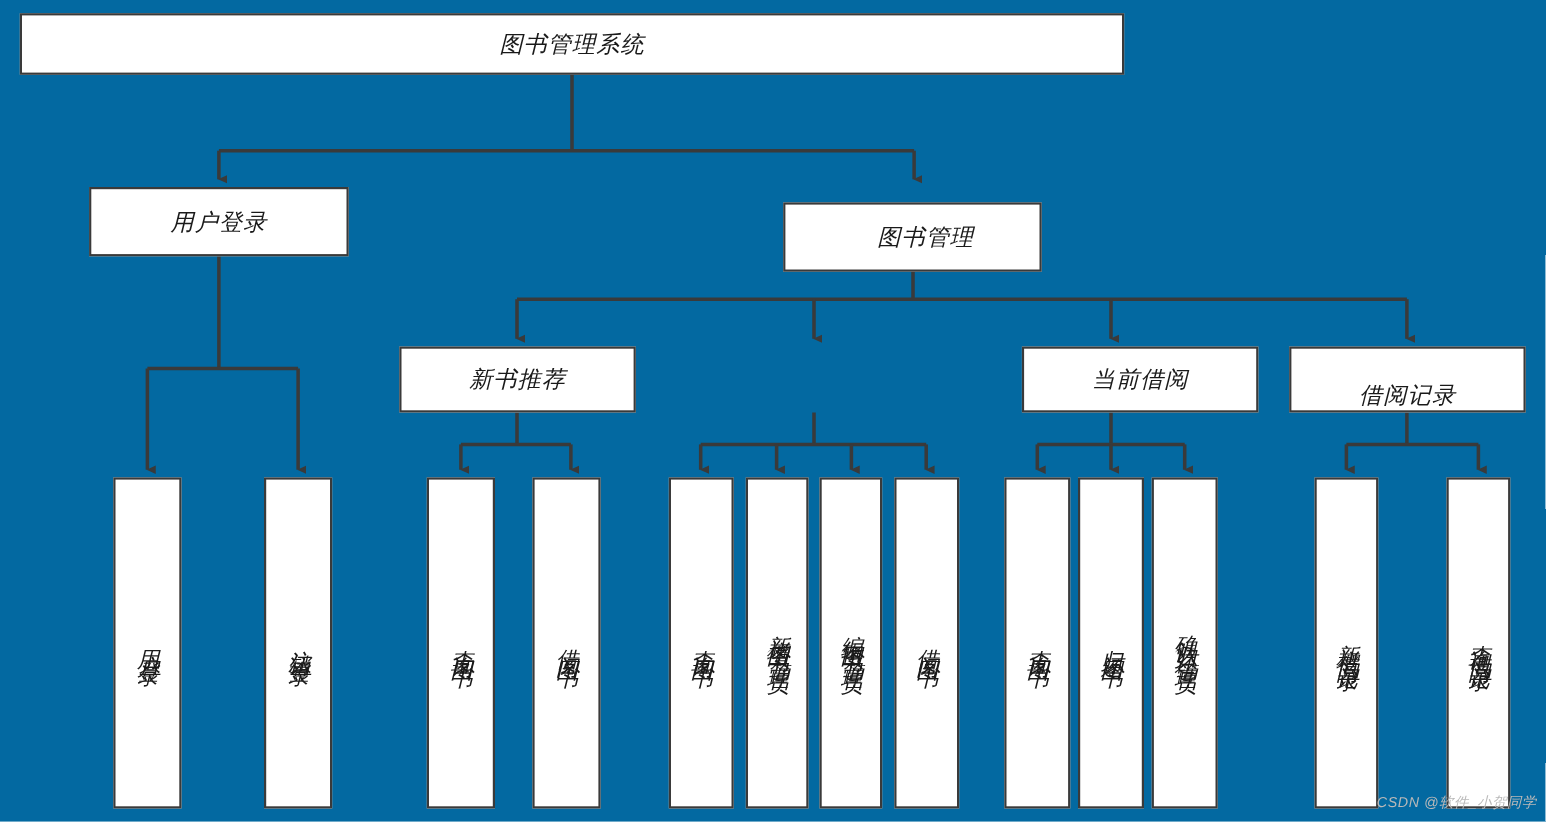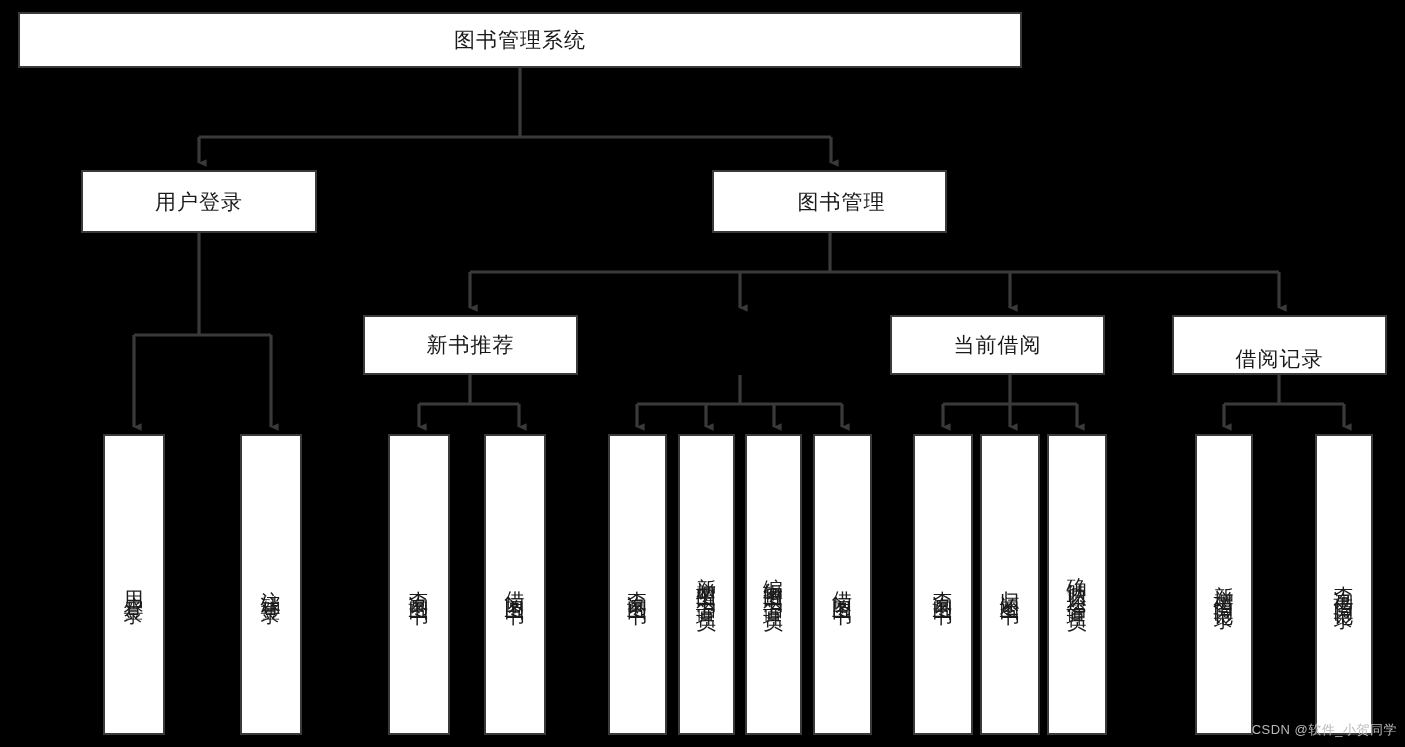--- a/index.html
+++ b/index.html
@@ -7,22 +7,23 @@
     padding: 0;
     background: #ffffff;
   }
   body {
     font-family: "Liberation Sans", "DejaVu Sans", sans-serif;
   }
   #diagram-root {
     position: relative;
     width: 1405px;
     height: 747px;
-    background: #000000;
+    background: #0369a1;
     overflow: hidden;
+    font-style: italic;
   }
   #edges-layer {
     position: absolute;
     left: 0;
     top: 0;
     width: 1405px;
     height: 747px;
   }
   .node {
     position: absolute;
@@ -122,28 +123,28 @@
     </g>
   </svg>
 
   <div class="node horiz" style="left:18px; top:12px; width:1004px; height:56px;">
     <span class="htext">图书管理系统</span>
   </div>
 
   <div class="node horiz" style="left:81px; top:170px; width:236px; height:63px;">
     <span class="htext">用户登录</span>
   </div>
-  <div class="node horiz" style="left:712px; top:170px; width:235px; height:63px;padding-left:24px;">
+  <div class="node horiz" style="left:712px; top:184px; width:235px; height:63px;padding-left:24px;">
     <span class="htext">图书管理</span>
   </div>
 
   <div class="node horiz" style="left:363px; top:315px; width:215px; height:60px;">
     <span class="htext">新书推荐</span>
   </div>
-  <div class="node horiz" style="left:890px; top:315px; width:215px; height:60px;">
+  <div class="node horiz" style="left:929px; top:315px; width:215px; height:60px;">
     <span class="htext">当前借阅</span>
   </div>
   <div class="node horiz" style="left:1172px; top:315px; width:215px; height:60px;align-items:flex-end;">
     <span class="htext">借阅记录</span>
   </div>
 
   <div class="node vert" style="left:103px; top:434px; width:62px; height:301px;">
     <span class="vtext">用户登录</span>
   </div>
   <div class="node vert" style="left:240px; top:434px; width:62px; height:301px;">

